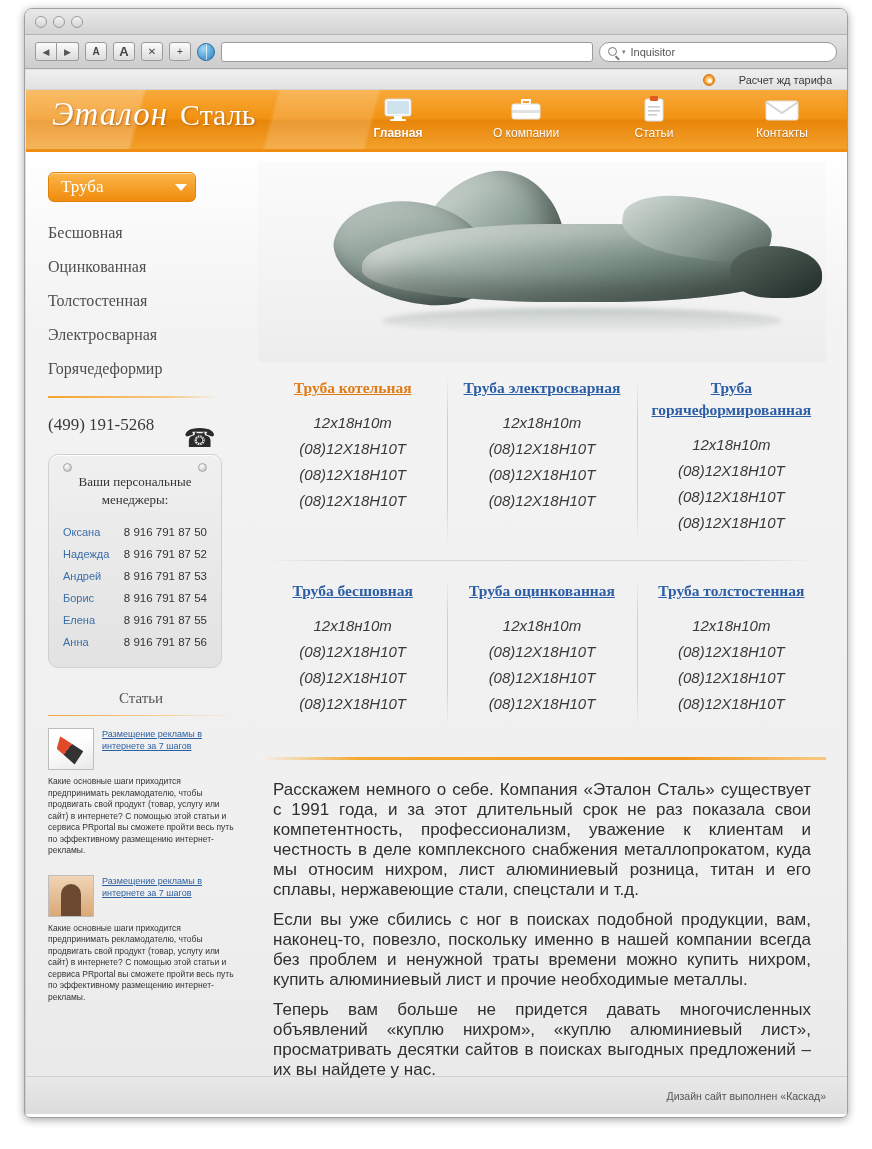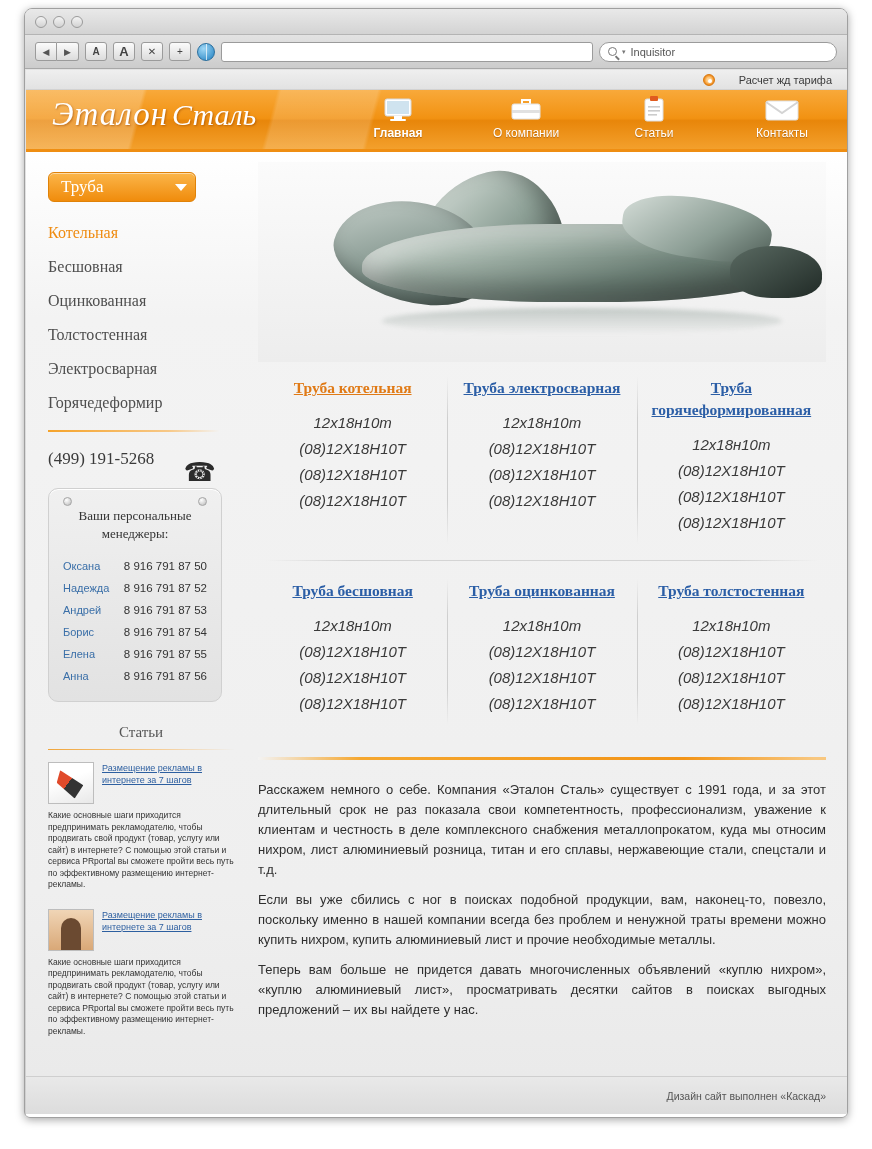--- a/index.html
+++ b/index.html
@@ -155,21 +155,21 @@
     position: absolute; left: 26px; top: 6px;
     color: #fff;
   }
   .logo .l1 {
     font-family: "Liberation Serif", serif;
     font-size: 33px; font-style: italic; letter-spacing: 1px;
     text-shadow: 1px 1px 2px rgba(150,70,0,0.55);
   }
   .logo .l2 {
     font-family: "Liberation Serif", serif;
-    font-size: 30px; font-style: italic; margin-left: 4px;
+    font-size: 30px; margin-left: 12px;
     text-shadow: 1px 1px 2px rgba(150,70,0,0.55);
   }
   .nav {
     position: absolute; right: 18px; top: 6px;
     display: flex; align-items: flex-start; gap: 32px;
   }
   .navitem {
     width: 96px;
     display: flex; flex-direction: column; align-items: center;
     gap: 4px;
@@ -414,22 +414,22 @@
     height: 1px;
     background: linear-gradient(90deg, rgba(210,210,210,0), #d4d4d4 15%, #d4d4d4 85%, rgba(210,210,210,0));
     margin: 2px 8px 10px;
   }
   .gold-rule {
     height: 3px;
     margin: 18px 0 20px;
     background: linear-gradient(90deg,#f3f3f3, #f5a72f 18%, #f29417 75%, #f8c77f 98%);
   }
   .about p {
-    margin: 0 0 10px;
-    font-size: 13px;
+    margin: 0 15px 10px;
+    font-size: 17px;
     line-height: 20px;
     color: #2f2f2f;
     text-align: justify;
   }
 
   
   .footer {
     height: 38px;
     background: linear-gradient(#e9e9e9, #dcdcdc);
     border-top: 1px solid #cfcfcf;
@@ -548,21 +548,20 @@
       <div class="main">
 
         <div class="sidebar">
 
           <div class="dropdown">
             <span>Труба</span>
             <span class="caret-dn"></span>
           </div>
 
           <div class="sidenav">
-            <a href="#" class="active">Котельная</a>
             <a href="#">Бесшовная</a>
             <a href="#">Оцинкованная</a>
             <a href="#">Толстостенная</a>
             <a href="#">Электросварная</a>
             <a href="#">Горячедеформир</a>
           </div>
 
           <div class="divider-orange"></div>
 
           <div class="phones">

